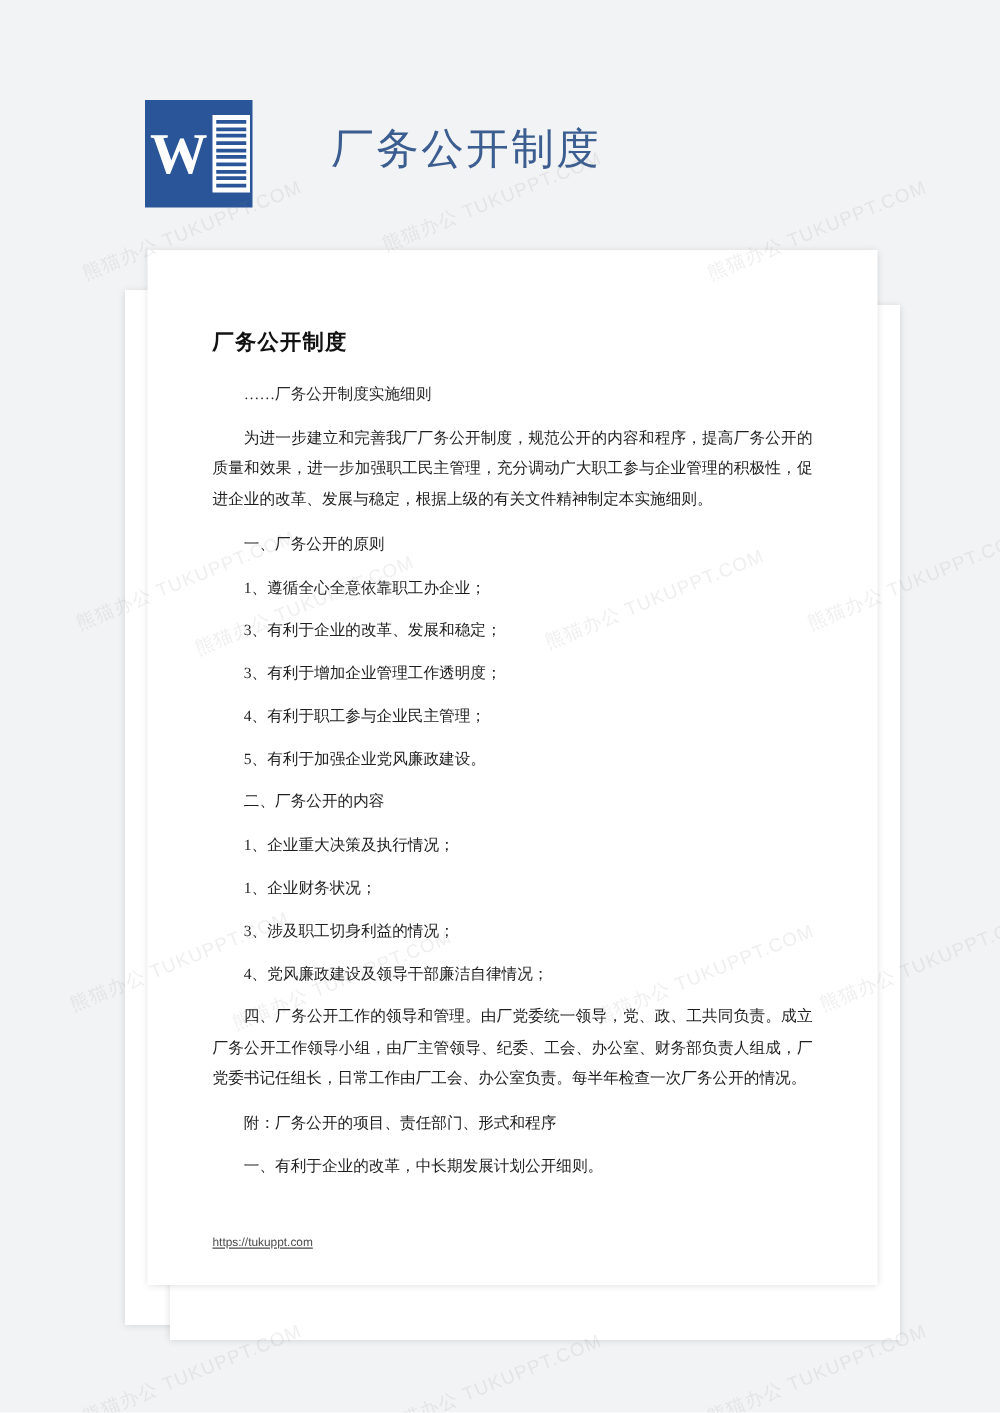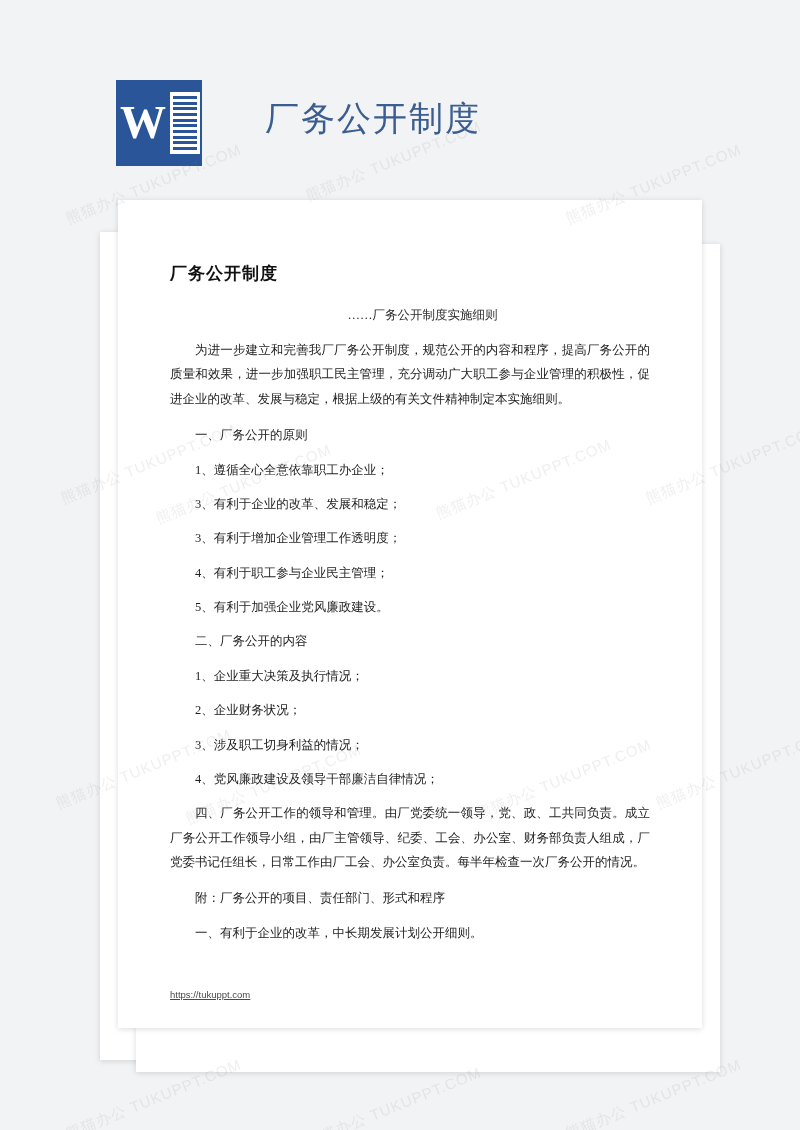--- a/index.html
+++ b/index.html
@@ -139,21 +139,20 @@
     font-weight: bold;
     color: #111;
     margin: 0 0 22px 0;
     letter-spacing: 1px;
   }
   .p-sub {
     font-size: 12.5px;
     margin: 0 0 14px 0;
     text-indent: 2em;
     color: #2b2b2b;
-    text-align: center;
   }
   .p {
     font-size: 12.5px;
     line-height: 1.95;
     margin: 0 0 12px 0;
     text-indent: 2em;
     text-align: justify;
     color: #1e1e1e;
   }
   .p.tight {
@@ -201,21 +200,21 @@
 
       <p class="p">为进一步建立和完善我厂厂务公开制度，规范公开的内容和程序，提高厂务公开的质量和效果，进一步加强职工民主管理，充分调动广大职工参与企业管理的积极性，促进企业的改革、发展与稳定，根据上级的有关文件精神制定本实施细则。</p>
       <p class="p tight">一、厂务公开的原则</p>
       <p class="p tight">1、遵循全心全意依靠职工办企业；</p>
       <p class="p tight">3、有利于企业的改革、发展和稳定；</p>
       <p class="p tight">3、有利于增加企业管理工作透明度；</p>
       <p class="p tight">4、有利于职工参与企业民主管理；</p>
       <p class="p tight">5、有利于加强企业党风廉政建设。</p>
       <p class="p tight">二、厂务公开的内容</p>
       <p class="p tight">1、企业重大决策及执行情况；</p>
-      <p class="p tight">2、企业财务状况；</p>
+      <p class="p tight">1、企业财务状况；</p>
       <p class="p tight">3、涉及职工切身利益的情况；</p>
       <p class="p tight">4、党风廉政建设及领导干部廉洁自律情况；</p>
       <p class="p">四、厂务公开工作的领导和管理。由厂党委统一领导，党、政、工共同负责。成立厂务公开工作领导小组，由厂主管领导、纪委、工会、办公室、财务部负责人组成，厂党委书记任组长，日常工作由厂工会、办公室负责。每半年检查一次厂务公开的情况。</p>
       <p class="p tight">附：厂务公开的项目、责任部门、形式和程序</p>
       <p class="p tight">一、有利于企业的改革，中长期发展计划公开细则。</p>
 
       <div class="page-url">https://tukuppt.com</div>
     </div>
   </div>
 </div>

